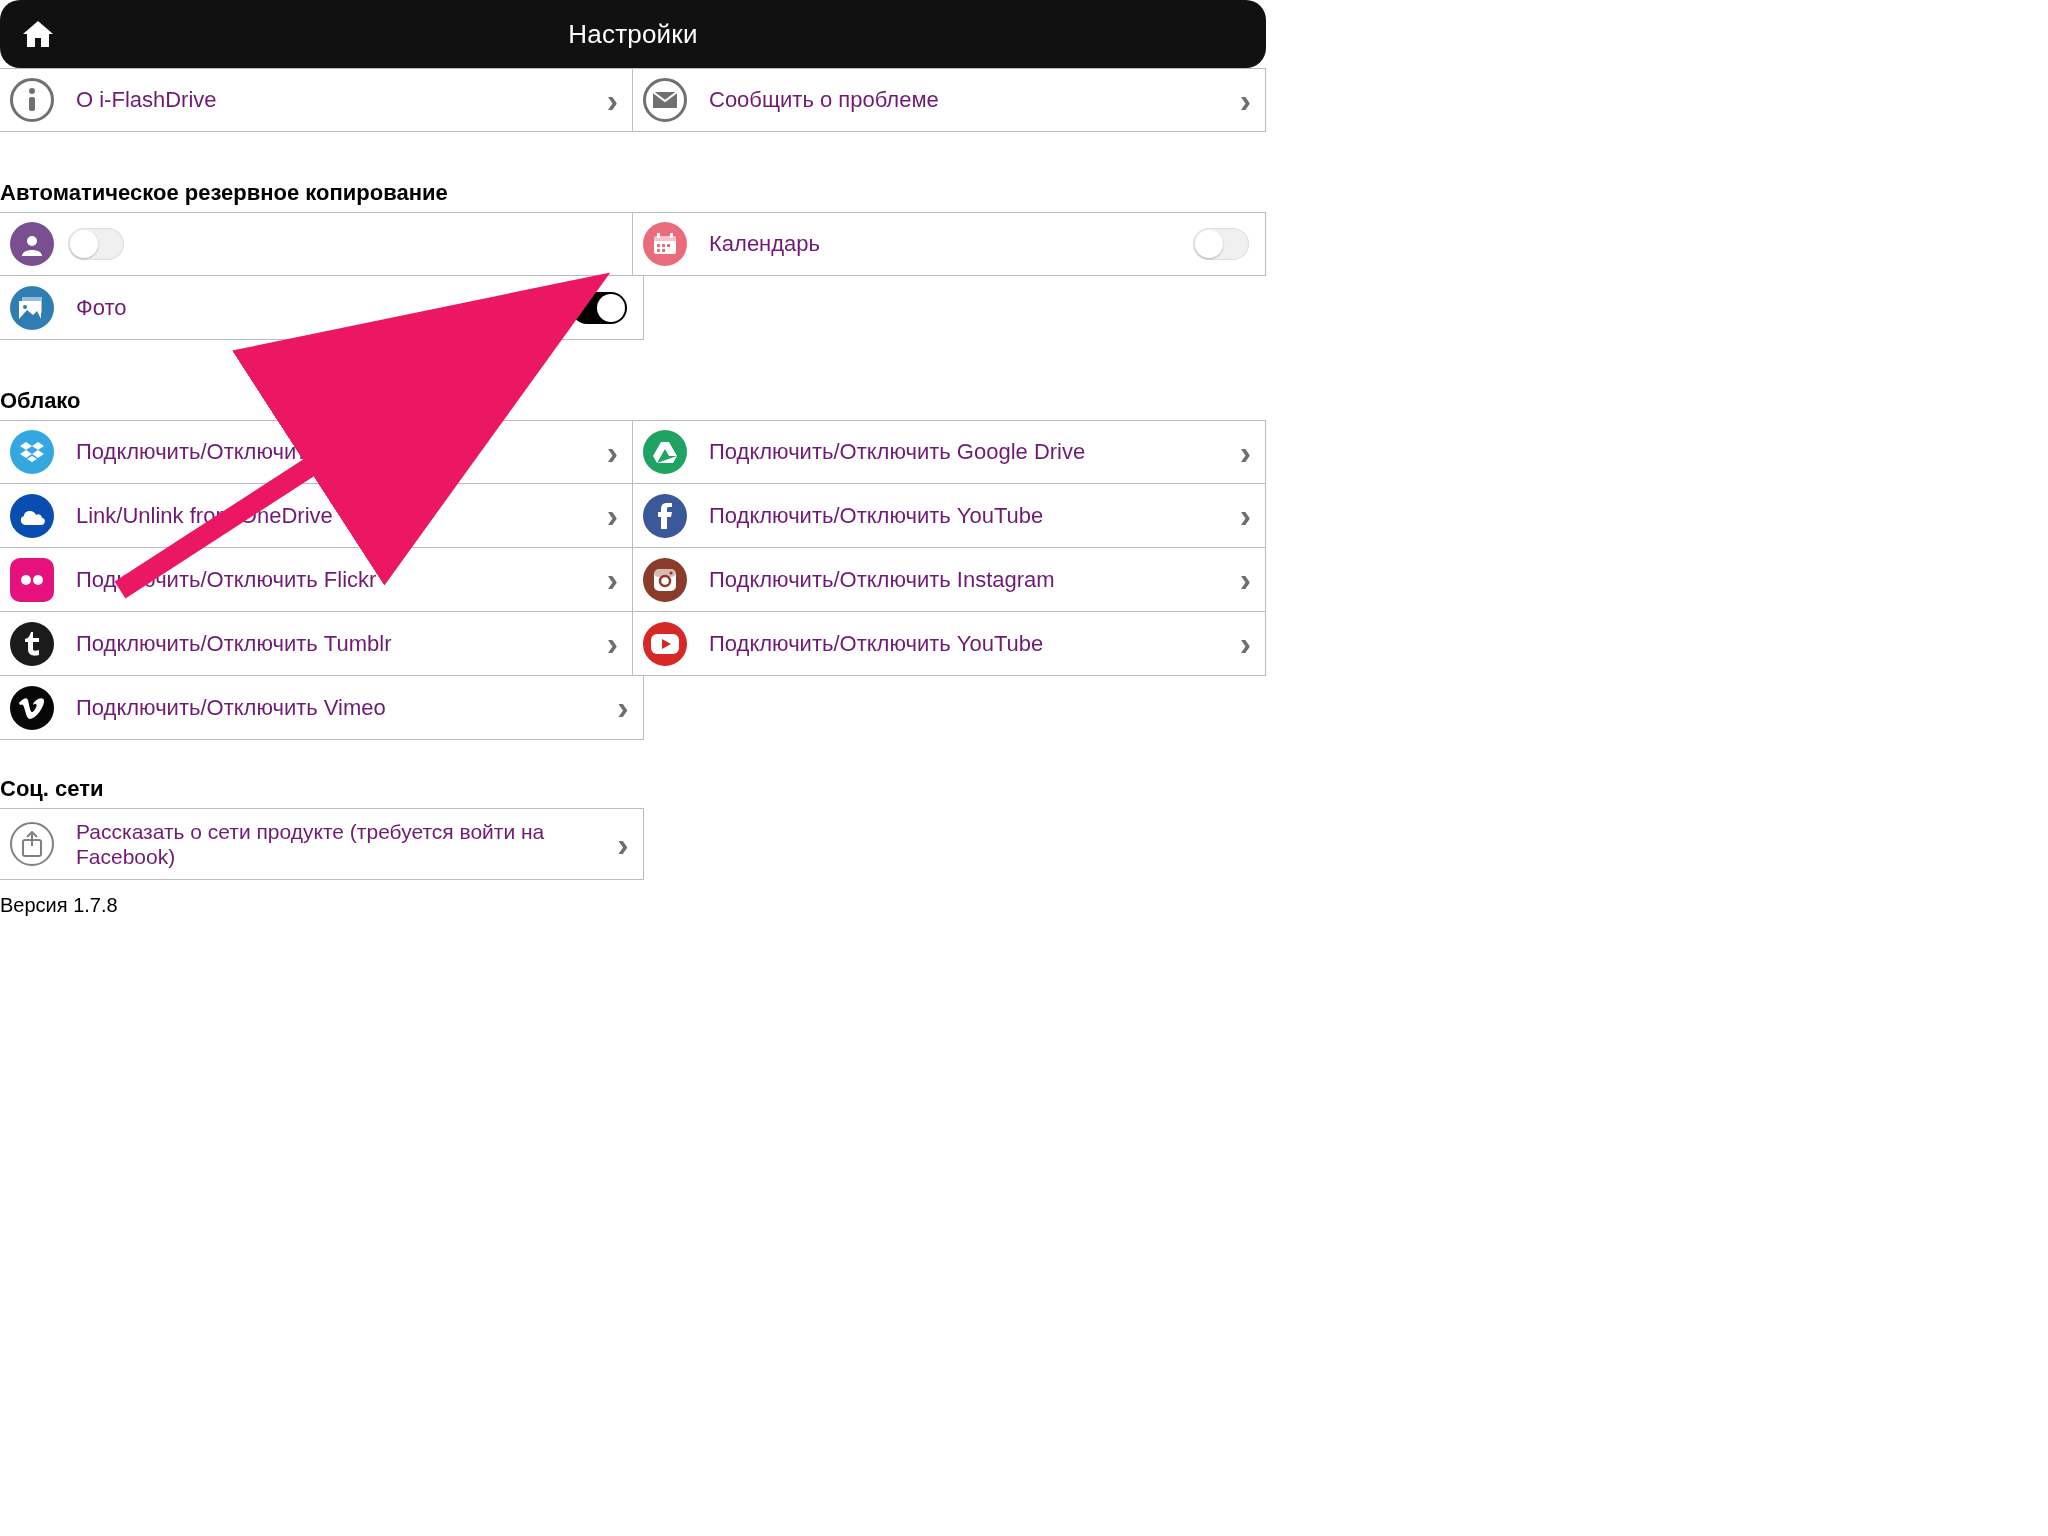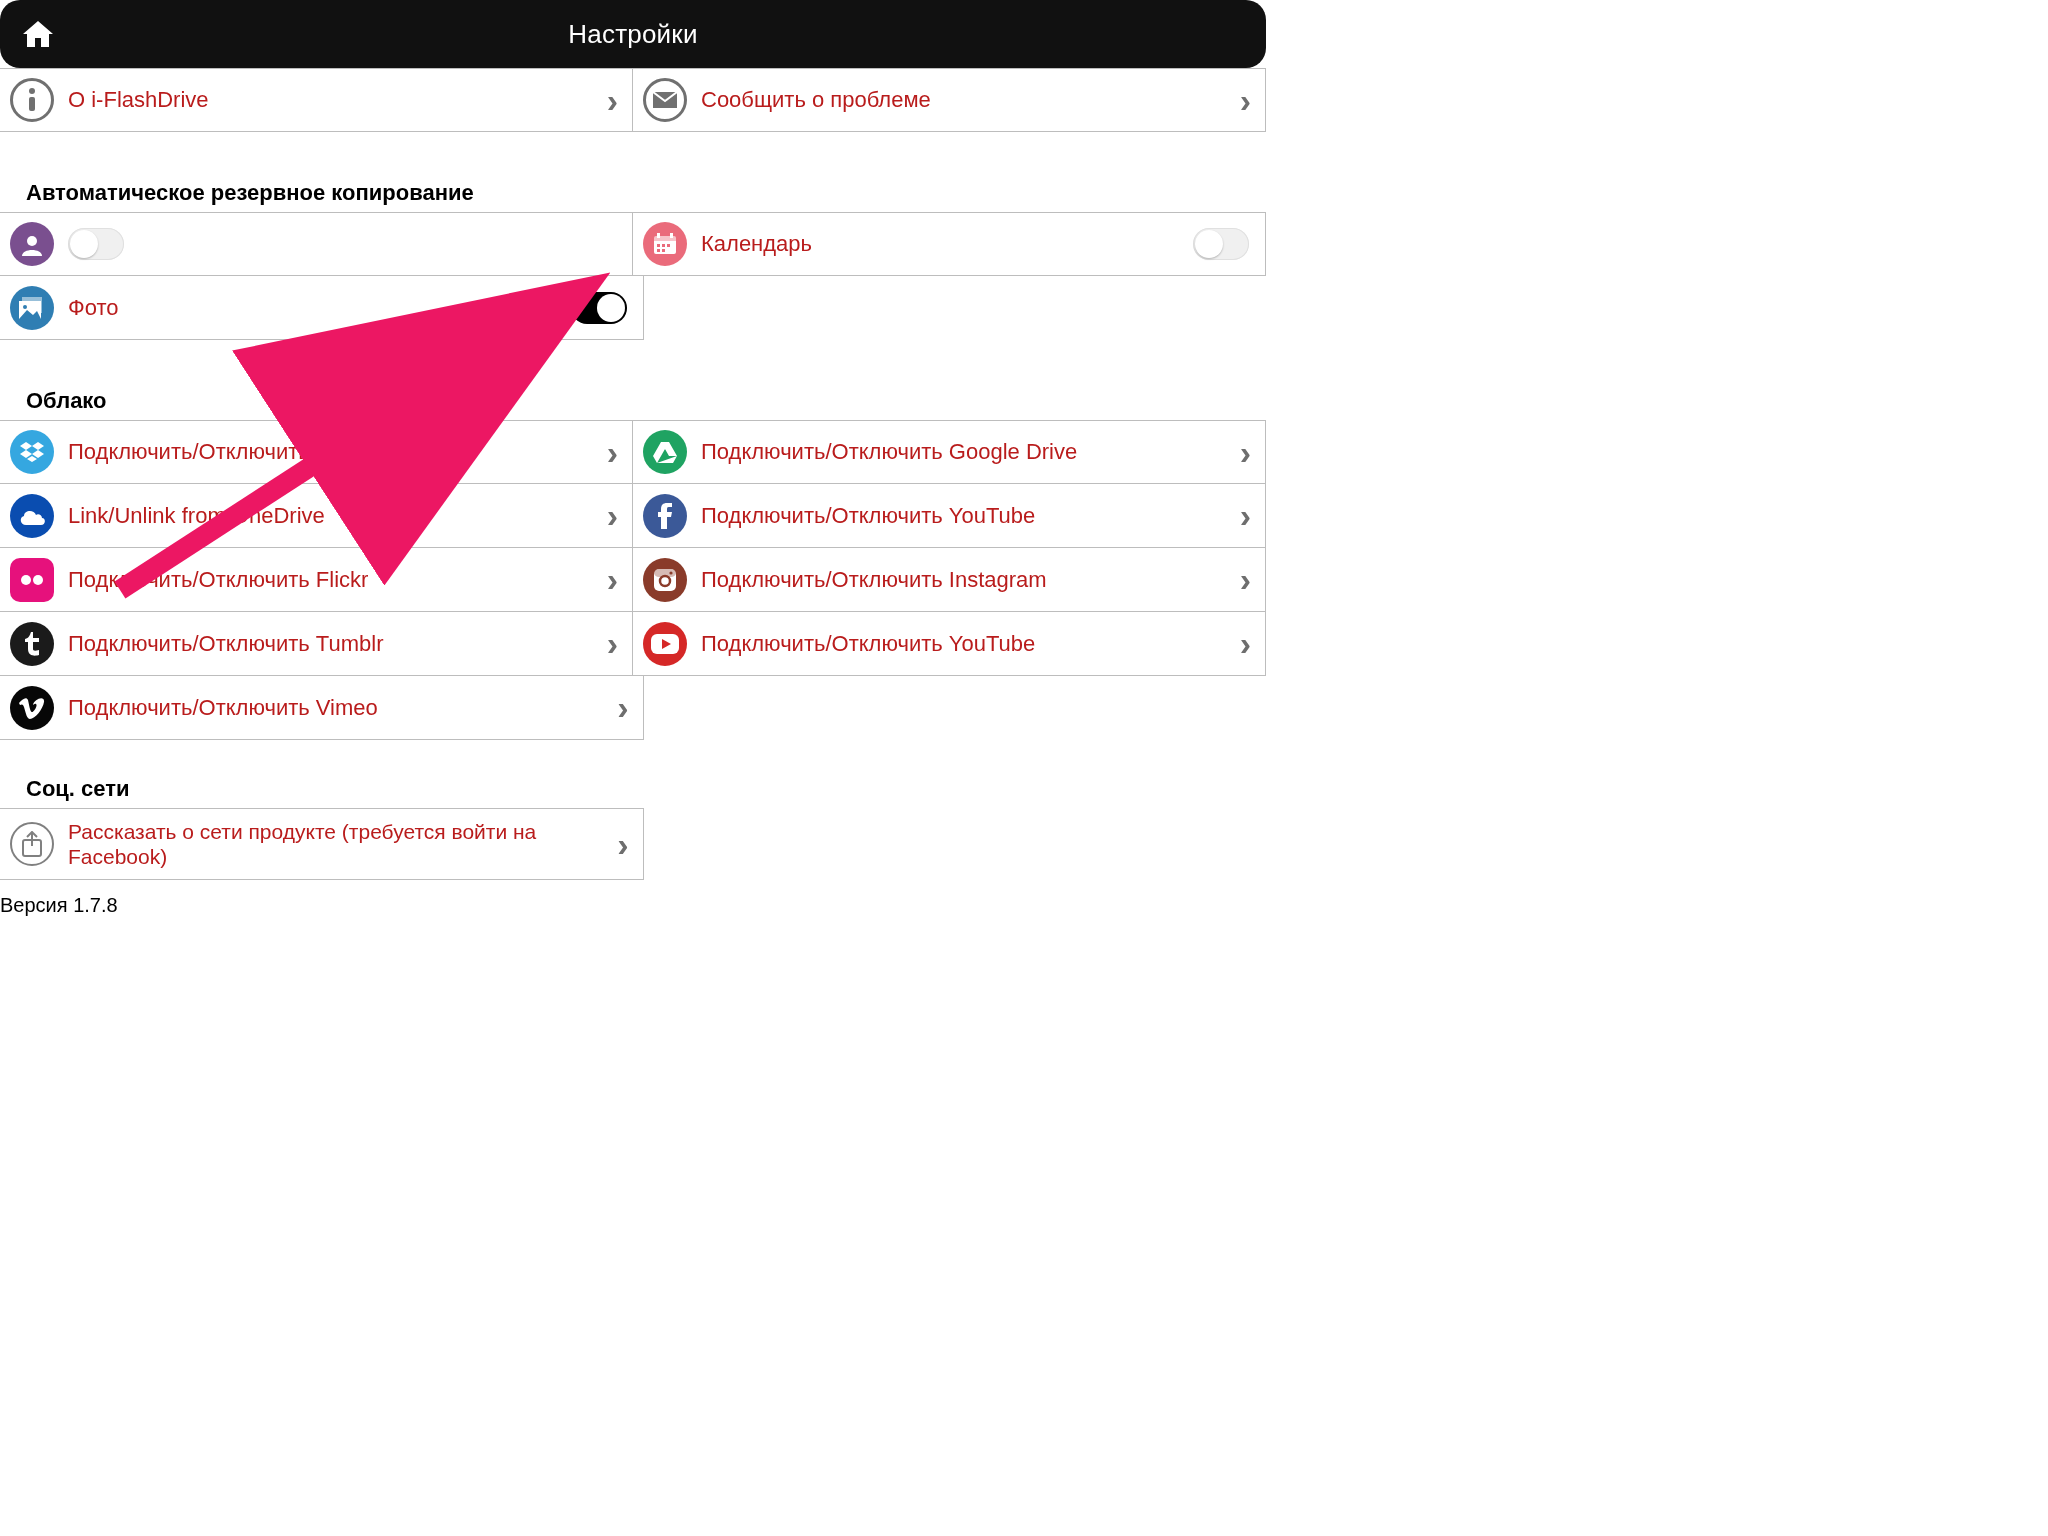--- a/index.html
+++ b/index.html
@@ -4,23 +4,23 @@
 <style>
   * { box-sizing: border-box; margin: 0; padding: 0; }
   html, body { width: 1266px; height: 950px; font-family: -apple-system, "Helvetica Neue", Arial, sans-serif; background: #fff; color: #000; }
   .header { background: #111; color: #fff; height: 68px; display: flex; align-items: center; position: relative; border-radius: 20px; }
   .home-btn { position: absolute; left: 18px; top: 14px; width: 40px; height: 40px; display:flex; align-items:center; justify-content:center; cursor:pointer; }
   .header-title { width:100%; text-align:center; font-size:26px; font-weight:400; letter-spacing:0.2px; }
   .two-col { display:flex; }
   .cell { flex:1; display:flex; align-items:center; height:64px; border:1px solid #bdbdbd; border-left:none; background:#fff; cursor:pointer; padding:0 10px; }
   .cell:first-child { border-left:none; }
   .icon-circ { width:44px; height:44px; border-radius:50%; display:flex; align-items:center; justify-content:center; flex-shrink:0; margin-right:14px; }
-  .cell-label { flex:1; font-size:22px; color:#b91c1c; }
+  .cell-label { flex:1; font-size:22px; color:#701a75;margin-left:8px; }
   .chev { font-size:34px; color:#6e6e6e; font-weight:600; padding-right:4px; }
-  .section-title { font-size:22px; font-weight:700; padding:8px 26px 6px; }
+  .section-title { font-size:22px; font-weight:700; padding:8px 0 6px; }
   .spacer { height:40px; }
   .spacer-sm { height:28px; }
   .toggle { width:56px; height:32px; border-radius:16px; position:relative; margin-right:6px; }
   .toggle .knob { width:28px; height:28px; border-radius:50%; background:#fff; position:absolute; top:2px; box-shadow:0 1px 2px rgba(0,0,0,.25); }
   .toggle.off { background:#f0f0f0; box-shadow: inset 0 0 0 1px #e0e0e0; }
   .toggle.off .knob { left:2px; }
   .toggle.on { background:#000; }
   .toggle.on .knob { right:2px; }
   .footer { text-align:left; font-size:20px; padding:14px 0; }
   .arrow-overlay { position:absolute; pointer-events:none; }

